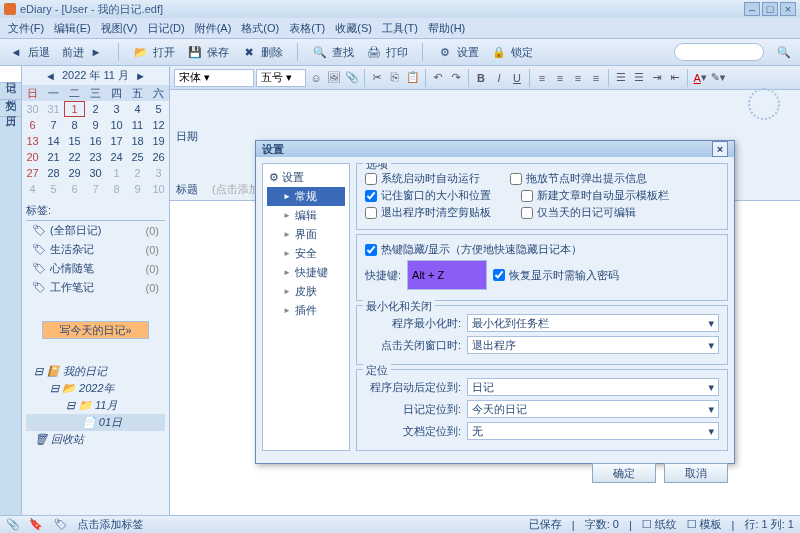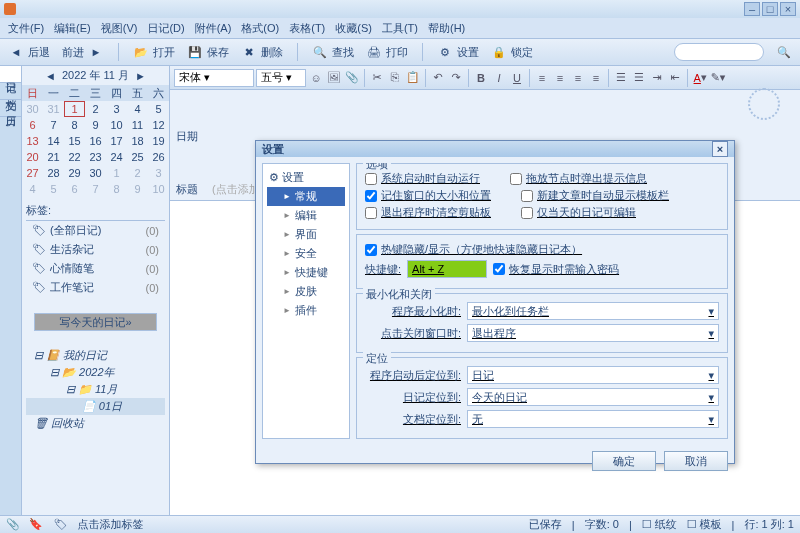--- a/index.html
+++ b/index.html
@@ -25,21 +25,21 @@
 .cal-row { display: flex; }
 .cal-cell { width: 21px; height: 16px; text-align: center; line-height: 16px; color: #2a4a78; }
 .cal-head .cal-cell { background: #d0e0f2; }
 .cal-cell.sun { color: #c04040; }
 .cal-cell.today { border: 1px solid #c04040; color: #c04040; line-height: 14px; }
 .cal-cell.other { color: #a0b0c8; }
 .tags { padding: 4px; }
 .tags-header { color: #2a4a78; padding: 2px 0; border-bottom: 1px solid #a8c0e0; }
 .tag-item { padding: 2px 6px; display: flex; align-items: center; gap: 4px; color: #2a4a78; cursor: pointer; }
 .tag-count { margin-left: auto; color: #888; }
-.write-today { margin: 12px; height: 18px; border: 1px solid #a8c0e0; background: #a3a3a3; display: flex; align-items: center; justify-content: center; color: #2a4a78; cursor: pointer; text-align: center; }
+.write-today { margin: 20px; height: 18px; border: 1px solid #a8c0e0; background: #fdba74; display: flex; align-items: center; justify-content: center; color: #2a4a78; cursor: pointer; text-align: center; }
 .tree { padding: 4px; flex: 1; font-style: italic; }
 .tree-item { padding: 1px 0 1px 8px; color: #2a4a78; cursor: pointer; }
 .tree-item.l2 { padding-left: 24px; }
 .tree-item.l3 { padding-left: 40px; }
 .tree-item.l4 { padding-left: 56px; }
 .tree-item.sel { background: #cde; }
 .editor { flex: 1; background: #fff; display: flex; flex-direction: column; }
 .editor-toolbar { height: 24px; background: linear-gradient(#e8f0fa,#d0e0f2); border-bottom: 1px solid #a8c0e0; display: flex; align-items: center; padding: 0 4px; gap: 2px; }
 .font-sel { height: 18px; border: 1px solid #a8c0e0; background: #fff; padding: 0 4px; min-width: 80px; }
 .et-icon { width: 16px; height: 16px; display: inline-flex; align-items: center; justify-content: center; cursor: pointer; color: #556; }
@@ -54,38 +54,39 @@
 .dlg-title { height: 22px; background: linear-gradient(#c8dcf0,#a8c8e8); display: flex; align-items: center; padding: 0 6px; color: #2a4a78; font-weight: bold; }
 .dlg-close { margin-left: auto; width: 16px; height: 16px; border: 1px solid #6a8ab8; background: #e8f0fa; text-align: center; line-height: 14px; cursor: pointer; }
 .dlg-body { flex: 1; display: flex; padding: 6px; gap: 6px; }
 .dlg-tree { width: 88px; background: #fff; border: 1px solid #a8c0e0; padding: 4px; }
 .dlg-tree-root { color: #2a4a78; padding: 2px; }
 .dlg-tree-item { padding: 2px 2px 2px 16px; color: #2a4a78; cursor: pointer; display: flex; align-items: center; gap: 4px; }
 .dlg-tree-item.sel { background: #3a6ab8; color: #fff; }
 .dlg-tree-item::before { content: "►"; font-size: 8px; color: #888; }
 .dlg-tree-item.sel::before { color: #fff; }
 .dlg-content { flex: 1; display: flex; flex-direction: column; gap: 4px; overflow: auto; }
-.fieldset { border: 1px solid #a8c0e0; padding: 6px 8px 8px; position: relative; text-decoration: underline; }
+.fieldset { border: 1px solid #a8c0e0; padding: 6px 8px 8px; position: relative; }
 .fieldset-legend { position: absolute; top: -7px; left: 6px; background: #e8f0fa; padding: 0 3px; color: #2a4a78; }
 .chk-row { display: flex; gap: 30px; }
 .chk { display: flex; align-items: center; gap: 4px; color: #2a4a78; padding: 1px 0; cursor: pointer; }
 .chk input { width: 12px; height: 12px; }
 .form-row { display: flex; align-items: center; gap: 6px; padding: 2px 0; color: #2a4a78; }
 .form-label { min-width: 96px; text-align: right; }
 .form-select { flex: 1; height: 18px; border: 1px solid #a8c0e0; background: #fff; padding: 0 4px; display: flex; align-items: center; justify-content: space-between; cursor: pointer; }
-.form-input { width: 80px; height: 18px; border: 1px solid #a8c0e0; background: #84cc16; padding: 0 4px; }
+.form-input { width: 80px; height: 30px; border: 1px solid #a8c0e0; background: #8b5cf6; padding: 0 4px; }
 .dlg-buttons { display: flex; justify-content: flex-end; gap: 8px; padding: 6px; }
 .btn { width: 64px; height: 20px; background: linear-gradient(#f8fbff,#d8e4f0); border: 1px solid #8aa8c8; cursor: pointer; color: #2a4a78; }
 .sep { width: 1px; height: 18px; background: #a8c0e0; margin: 0 2px; }
 </style>
 </head>
 <body>
 
 <div class="titlebar">
   <span class="app-icon"></span>
+  <span>eDiary - [User - 我的日记.edf]</span>
   <div class="winbtns">
     <div class="winbtn">–</div>
     <div class="winbtn">□</div>
     <div class="winbtn">×</div>
   </div>
 </div>
 
 <div class="menubar" id="menubar">
     <span>文件(F)</span>
     <span>编辑(E)</span>

